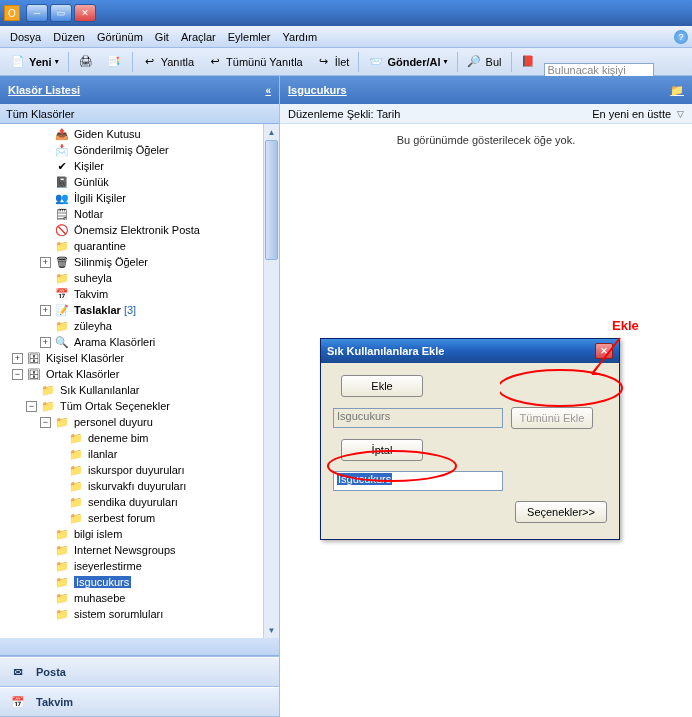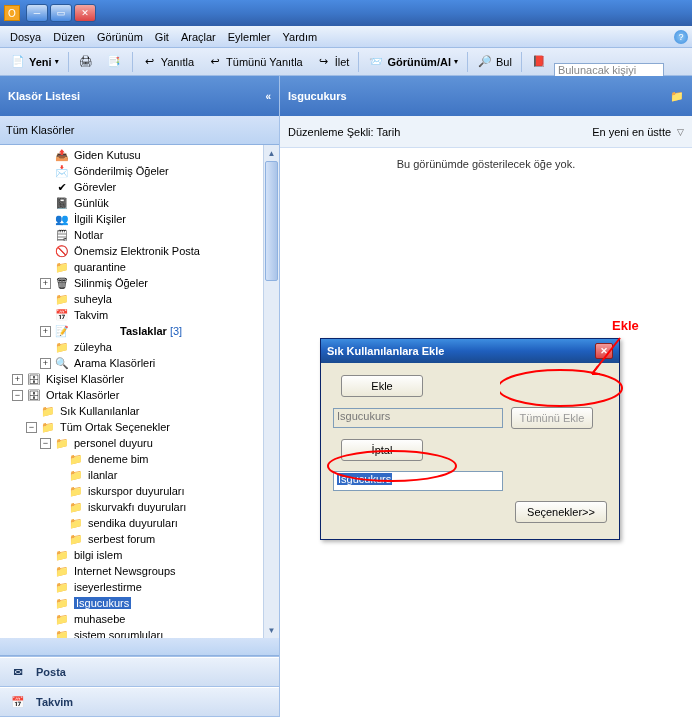--- a/index.html
+++ b/index.html
@@ -23,52 +23,52 @@
 .tb-sep { width: 1px; height: 20px; background: #a6c0e5; margin: 0 2px; }
 .tb-icon { width: 16px; height: 16px; display: inline-flex; align-items: center; justify-content: center; }
 .toolbar-search { width: 110px; height: 18px; border: 1px solid #8aa9d2; background: #fff; padding: 0 3px; color: #888; margin-top: 20px; }
 
 
 .main { display: flex; height: calc(100% - 76px); }
 .left { width: 280px; display: flex; flex-direction: column; border-right: 1px solid #a3c0e8; }
 .right { flex: 1; display: flex; flex-direction: column; }
 
 
-.panel-header { height: 40px; background: linear-gradient(to bottom,#5f93d8,#3f74c3); color: #fff; font-weight: bold; font-size: 14px; padding: 2px 8px; display: flex; align-items: center; }
+.panel-header { height: 28px; background: linear-gradient(to bottom,#5f93d8,#3f74c3); color: #fff; font-weight: bold; font-size: 14px; padding: 2px 8px; display: flex; align-items: center; text-decoration: underline; }
 .panel-header .chev { margin-left: auto; font-size: 10px; }
 .panel-header .folder-ico { margin-left: auto; color: #f5c96a; }
 
-.panel-sub { height: 29px; background: linear-gradient(to bottom,#d3e2f8,#bcd4f3); border-bottom: 1px solid #8eb1e0; padding: 1px 6px; display: flex; align-items: center; }
+.panel-sub { height: 20px; background: linear-gradient(to bottom,#d3e2f8,#bcd4f3); border-bottom: 1px solid #8eb1e0; padding: 1px 6px; display: flex; align-items: center; }
 
 
 .tree-wrap { flex: 1; background: #fff; position: relative; overflow: hidden; }
 .tree { position: absolute; left: 0; right: 16px; top: 0; bottom: 0; overflow: hidden; padding-top: 2px; }
 .tree-scroll { position: absolute; right: 0; top: 0; bottom: 0; width: 16px; background: #e4ecf7; border-left: 1px solid #c0d2ea; }
 .tree-scroll .thumb { position: absolute; left: 1px; right: 1px; top: 16px; height: 120px; background: linear-gradient(to right,#d3e2f8,#a9c3e8); border: 1px solid #8eb1e0; border-radius: 2px; }
 .tree-scroll .arrow { position: absolute; left: 0; right: 0; height: 16px; display: flex; align-items: center; justify-content: center; color: #4a6b9a; font-size: 8px; }
 .tree-scroll .arrow.up { top: 0; }
 .tree-scroll .arrow.down { bottom: 0; }
 
 .node { display: flex; align-items: center; height: 16px; padding-left: 4px; white-space: nowrap; }
 .node .exp { width: 11px; height: 11px; border: 1px solid #888; background: #fff; display: inline-flex; align-items: center; justify-content: center; font-size: 9px; line-height: 1; margin-right: 3px; color: #333; }
 .node .noexp { width: 14px; display: inline-block; }
 .node .ico { width: 16px; height: 14px; margin-right: 4px; display: inline-flex; align-items: center; justify-content: center; font-size: 11px; }
 .node .lbl.sel { background: #316ac5; color: #fff; padding: 0 2px; }
-.node .lbl.bold { font-weight: bold; margin-left: 46px; }
+.node .lbl.bold { font-weight: bold; }
 .node .count { color: #1f5fbd; margin-left: 3px; }
 
 .folder-yellow { color: #f5b623; }
 
 
 .navbtns { border-top: 1px solid #a3c0e8; }
 .navbtn { height: 30px; background: linear-gradient(to bottom,#eaf1fb,#cfdef3); border-top: 1px solid #fff; border-bottom: 1px solid #a3c0e8; display: flex; align-items: center; padding: 0 8px; gap: 8px; font-weight: bold; color: #1f3a63; }
 .navbtn .nico { width: 20px; height: 20px; display: flex; align-items: center; justify-content: center; }
 
 
-.info-row { height: 32px; background: #edf3fa; border-bottom: 1px solid #cfdef3; display: flex; align-items: center; padding: 0 8px; }
+.info-row { height: 20px; background: #edf3fa; border-bottom: 1px solid #cfdef3; display: flex; align-items: center; padding: 0 8px; }
 .info-row .right-txt { margin-left: auto; }
 .info-row .dd { margin-left: 6px; color: #666; font-size: 9px; }
 .content-area { flex: 1; background: #fff; padding: 10px; text-align: center; color: #333; }
 
 
 .dialog { position: absolute; left: 320px; top: 338px; width: 300px; background: #ece9d8; border: 1px solid #0a246a; box-shadow: 2px 2px 4px rgba(0,0,0,0.3); }
 .dialog-title { height: 24px; background: linear-gradient(to bottom,#3d8de0,#1f5fbd,#1a4a8f); color: #fff; font-weight: bold; padding: 3px 6px; display: flex; align-items: center; }
 .dialog-title .x { margin-left: auto; width: 18px; height: 16px; background: linear-gradient(to bottom,#f39a9a,#d44); border: 1px solid #8a2020; border-radius: 2px; display: flex; align-items: center; justify-content: center; font-size: 9px; }
 .dialog-body { padding: 12px; }
 .dialog-row { display: flex; align-items: center; margin-bottom: 10px; }
@@ -128,21 +128,21 @@
       <span class="tb-icon">↩</span>
       <span>Tümünü Yanıtla</span>
     </div>
   <div class="tb-btn">
       <span class="tb-icon">↪</span>
       <span>İlet</span>
     </div>
   <div class="tb-sep"></div>
   <div class="tb-btn">
       <span class="tb-icon">📨</span>
-      <b>Görünüm/Al</b> 
+      <b>Gönder/Al</b> 
       <span style="font-size:8px;">▾</span>
     </div>
   <div class="tb-sep"></div>
   <div class="tb-btn">
       <span class="tb-icon">🔎</span>
       <span>Bul</span>
     </div>
   <div class="tb-sep"></div>
   <div class="tb-btn">
       <span class="tb-icon">📕</span>
@@ -168,21 +168,21 @@
             <span class="lbl">Giden Kutusu</span>
           </div>
         <div class="node" style="padding-left:40px;">
             <span class="noexp"></span>
             <span class="ico">📩</span>
             <span class="lbl">Gönderilmiş Öğeler</span>
           </div>
         <div class="node" style="padding-left:40px;">
             <span class="noexp"></span>
             <span class="ico">✔</span>
-            <span class="lbl">Görevler</span>
+            <span class="lbl">Kişiler</span>
           </div>
         <div class="node" style="padding-left:40px;">
             <span class="noexp"></span>
             <span class="ico">📓</span>
             <span class="lbl">Günlük</span>
           </div>
         <div class="node" style="padding-left:40px;">
             <span class="noexp"></span>
             <span class="ico">👥</span>
             <span class="lbl">İlgili Kişiler</span>

